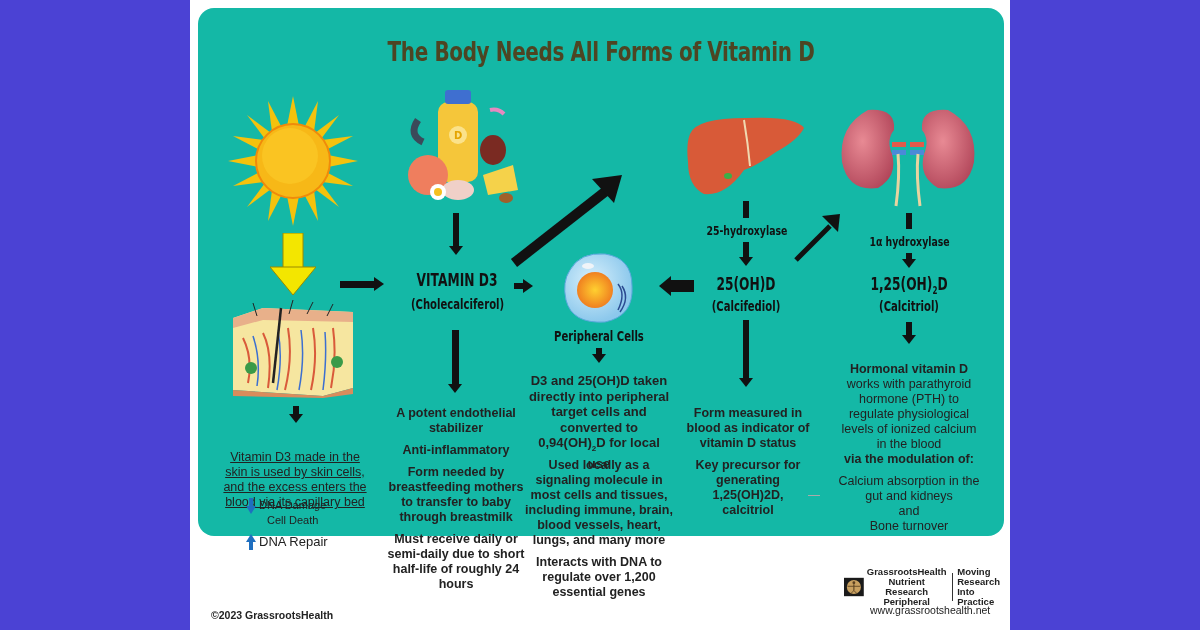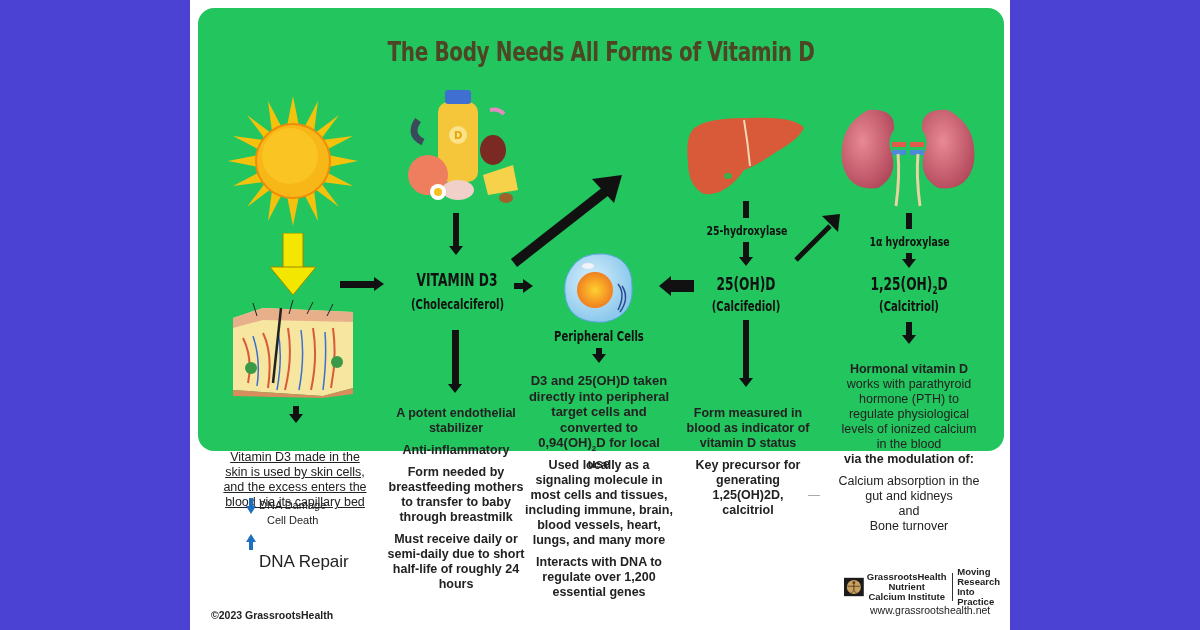--- a/index.html
+++ b/index.html
@@ -1,20 +1,20 @@
 <!DOCTYPE html>
 <html><head>
 <meta charset="utf-8">
 <style>
   * { box-sizing: border-box; margin: 0; padding: 0; }
   html, body { width: 1200px; height: 630px; overflow: hidden; background: #4b42d4; }
   .stage { position: absolute; left: 0; top: 0; width: 1200px; height: 630px; }
   .side { position: absolute; top: 0; height: 630px; background: #4b42d4; }
   .white { position: absolute; left: 190px; top: 0; width: 820px; height: 630px; background: #ffffff; }
-  .card { position: absolute; left: 198px; top: 8px; width: 806px; height: 443px; background: #22c55e; border-radius: 16px; }
+  .card { position: absolute; left: 198px; top: 8px; width: 806px; height: 528px; background: #14b8a6; border-radius: 16px; }
   .abs { position: absolute; }
   .title { left: 0; width: 806px; top: 28px; text-align: center; font-family: "DejaVu Sans", sans-serif; font-weight: bold; font-size: 27px; color: #4d4523; transform: scaleX(0.74); letter-spacing: -0.5px; }
   .cond { font-family: "DejaVu Sans", sans-serif; font-weight: bold; color: #111; transform: scaleX(0.72); text-align: center; white-space: nowrap; }
   .body { font-family: "Liberation Sans", sans-serif; font-size: 12.5px; color: #222; text-align: center; line-height: 15px; }
   .body p { margin-bottom: 7px; font-weight: bold; }
   .bold { font-weight: bold; }
   .bar { position: absolute; background: #111; }
   .down-head { position: absolute; width: 0; height: 0; border-left: 7px solid transparent; border-right: 7px solid transparent; border-top: 9px solid #111; }
   .right-head { position: absolute; width: 0; height: 0; border-top: 7px solid transparent; border-bottom: 7px solid transparent; border-left: 10px solid #111; }
   .left-head { position: absolute; width: 0; height: 0; border-top: 10px solid transparent; border-bottom: 10px solid transparent; border-right: 12px solid #111; }
@@ -91,21 +91,21 @@
         <div class="body" style="text-align:center;font-size:11px;">
           <div>DNA Damage</div>
           <div>Cell Death</div>
         </div>
       </div>
       <div style="display:flex;align-items:flex-start;gap:3px;">
         <svg width="10" height="16" viewBox="0 0 10 16">
             <polygon points="0,8 10,8 5,0" fill="#1f6fc0"></polygon>
             <rect x="3" y="7" width="4" height="9" fill="#1f6fc0"></rect>
           </svg>
-        <div class="body" style="text-align:center;font-size:17px;margin-top:20px;">DNA Repair</div>
+        <div class="body" style="text-align:center;font-size:13px;">DNA Repair</div>
       </div>
     </div>
 
     <div class="abs footer-left" style="left:13px;top:588px;margin-top:32px;">Chart Date 11/15/2023</div>
     <div class="abs footer-left bold" style="left:13px;top:601px;">©2023 GrassrootsHealth</div>
 
     <svg class="abs" style="left:200px;top:72px;" width="120" height="130" viewBox="0 0 120 130">
       <path d="M20,40 Q10,55 25,62" stroke="#3b4a5a" stroke-width="7" fill="none"></path>
       <rect x="40" y="22" width="40" height="80" rx="10" fill="#f5c63a"></rect>
       <rect x="47" y="10" width="26" height="14" rx="3" fill="#3f6fd0"></rect>
@@ -248,21 +248,21 @@
         <circle cx="14" cy="13" r="10" fill="#c8a060"></circle>
         <circle cx="14" cy="7" r="2" fill="#5a4020"></circle>
         <line x1="14" y1="9" x2="14" y2="18" stroke="#5a4020" stroke-width="1.5"></line>
         <line x1="5" y1="12" x2="23" y2="12" stroke="#5a4020" stroke-width="1.2"></line>
         <line x1="14" y1="18" x2="9" y2="23" stroke="#5a4020" stroke-width="1.2"></line>
         <line x1="14" y1="18" x2="19" y2="23" stroke="#5a4020" stroke-width="1.2"></line>
       </svg>
       <div style="font-family:'Liberation Sans',sans-serif;font-weight:bold;font-size:9.5px;line-height:10px;text-align:center;color:#222;">
         <div>GrassrootsHealth</div>
         <div>Nutrient</div>
-        <div>Calcium Institute</div>
+        <div>Research Peripheral</div>
       </div>
       <div style="width:1px;height:28px;background:#333;margin:0 2px;"></div>
       <div style="font-family:'Liberation Sans',sans-serif;font-weight:bold;font-size:9.5px;line-height:10px;color:#222;">
         <div>Moving</div>
         <div>Research</div>
         <div>Into Practice</div>
       </div>
     </div>
     <div class="abs" style="left:672px;top:596px;font-family:'Liberation Sans',sans-serif;font-size:10.5px;color:#222;">www.grassrootshealth.net</div>
   </div>

